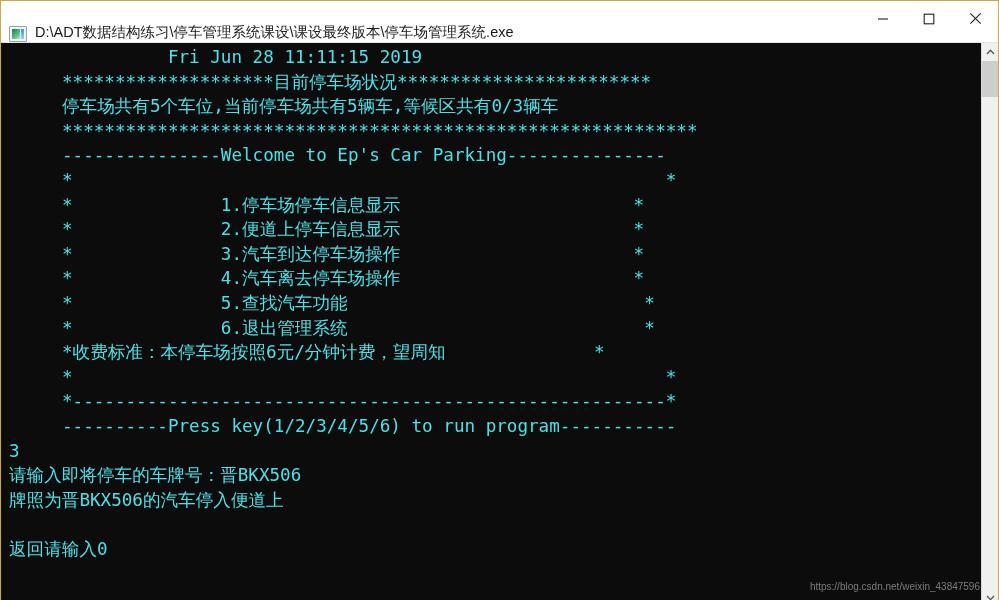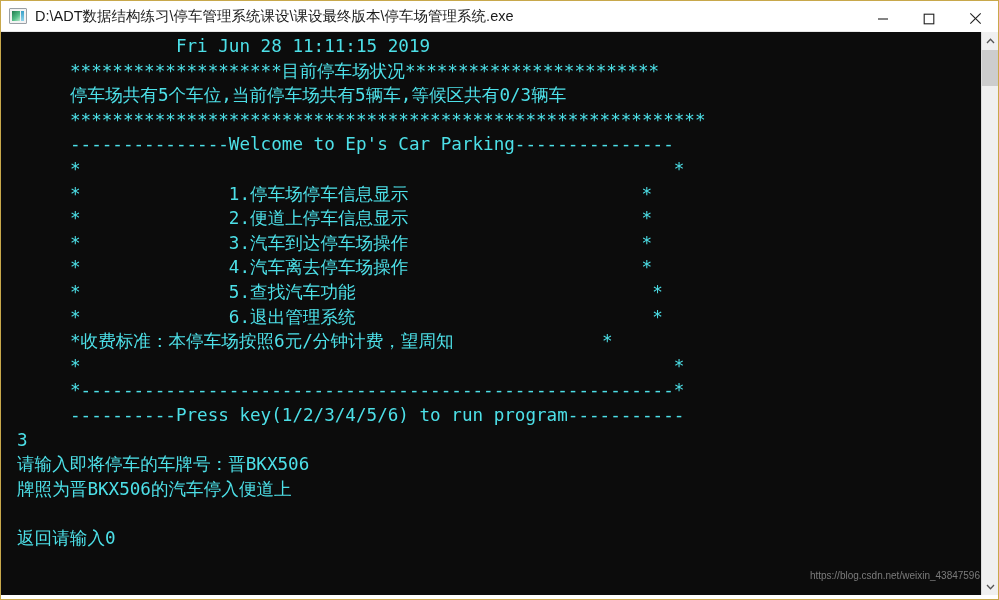--- a/index.html
+++ b/index.html
@@ -19,24 +19,24 @@
     width: 999px;
     height: 600px;
     box-sizing: border-box;
     border: 1px solid #c8a84b;
     background: #ffffff;
   }
 
   
   #title-bar {
     position: relative;
-    height: 31px;
-    background: #ffffff;
-    display: flex;
-    align-items: center;
+    height: 42px;
+    background: #ffffff;
+    display: flex;
+    align-items: flex-end;
     box-sizing: border-box;
     border-bottom: 1px solid #e6e6e6;
   }
   #title-icon {
     width: 18px;
     height: 16px;
     margin-left: 8px;
     margin-right: 8px;
     flex: 0 0 auto;
     position: relative;
@@ -93,21 +93,21 @@
     height: 563px;
     background: #0c0c0c;
     box-sizing: border-box;
     overflow: hidden;
   }
   #console-text {
     position: absolute;
     left: 0;
     top: 0;
     margin: 0;
-    padding: 2px 0 0 16px;
+    padding: 2px 0 0 8px;
     color: #4de0e8;
     font-family: "DejaVu Sans Mono", "Liberation Mono", monospace;
     font-size: 17.6px;
     line-height: 24.6px;
     white-space: pre;
     letter-spacing: 0px;
   }
 
   
   #scrollbar {

